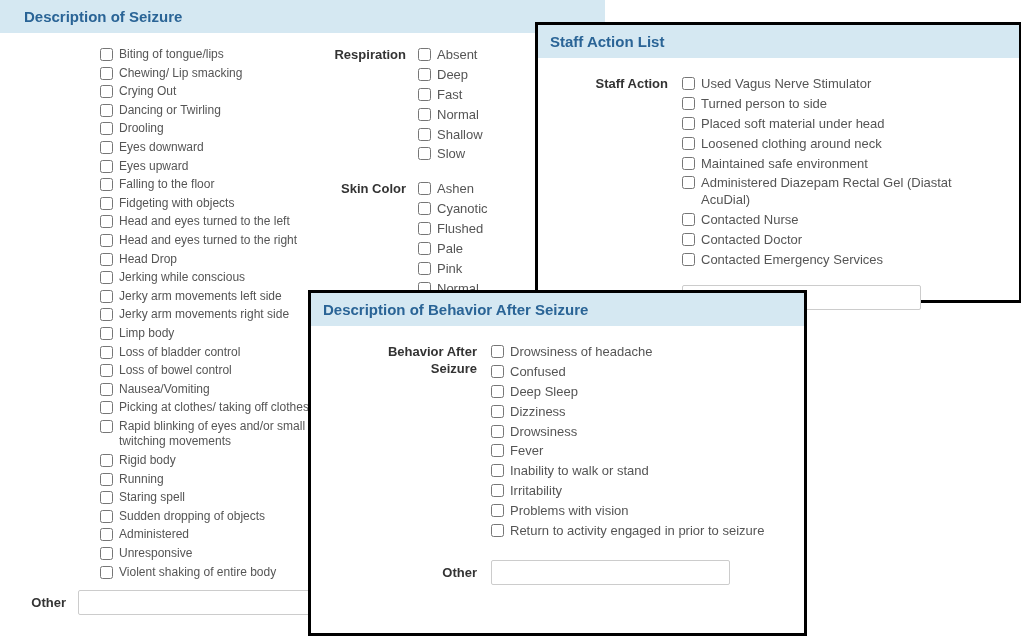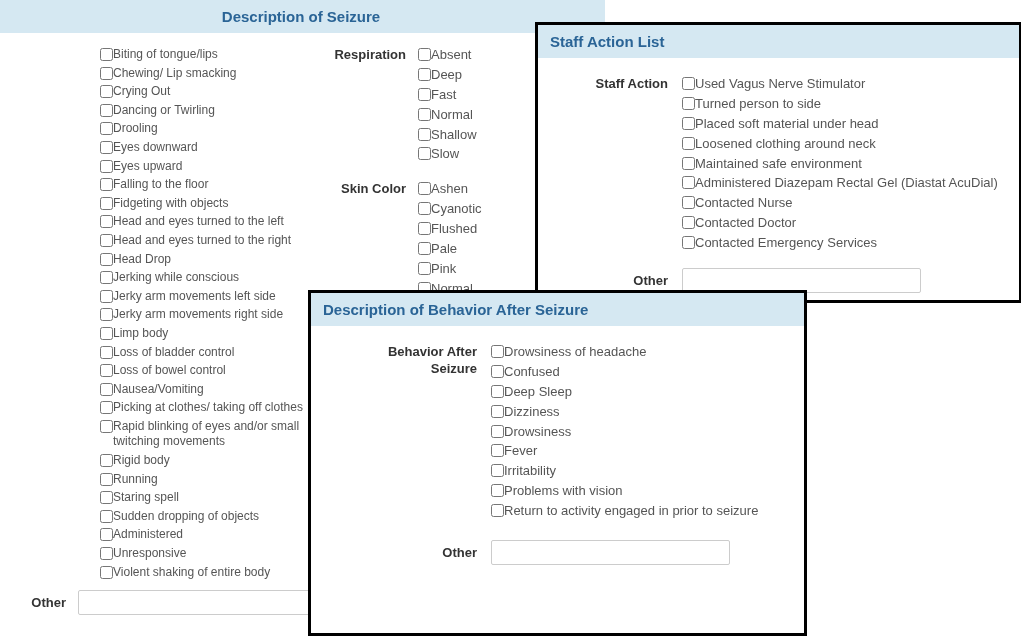--- a/index.html
+++ b/index.html
@@ -2,27 +2,27 @@
 <html><head>
 <meta charset="utf-8">
 <style>
   html,body{margin:0;padding:0;font-family:Arial,Helvetica,sans-serif;font-size:13px;color:#333;background:#fff;width:1021px;height:638px;overflow:hidden;}
   .panel{position:absolute;background:#fff;}
   .panel.bordered{border:3px solid #000;}
   .panel-header{background:#d5e8f2;color:#2a6496;font-weight:bold;font-size:15px;padding:8px 12px;}
   .row{display:flex;align-items:flex-start;}
   .lbl{font-weight:bold;color:#333;text-align:right;width:110px;flex:none;padding-right:14px;line-height:1.3;}
   .chk-list{display:flex;flex-direction:column;gap:3px;}
-  .chk-item{display:flex;align-items:flex-start;line-height:1.3;}
+  .chk-item{display:flex;align-items:flex-start;gap:6px;line-height:1.3;}
   .chk-item input{margin:0;margin-top:1px;flex:none;}
   .chk-item span{color:#555;}
   input[type=text]{border:1px solid #ccc;padding:4px 6px;font-size:13px;border-radius:2px;}
   
   #p-seizure{left:0;top:0;width:605px;height:638px;}
-  #p-seizure .panel-header{padding-left:9px;text-align:center;}
+  #p-seizure .panel-header{padding-left:24px;}
   #p-seizure .body{padding:14px 16px 0 16px;display:flex;}
   #p-seizure .col1{width:310px;}
   #p-seizure .col2{width:260px;}
   #p-seizure .lbl{width:70px;visibility:hidden;}
   #p-seizure .col1 .chk-item span{font-size:12px;}
   #p-seizure .sublabel{font-weight:bold;text-align:right;width:80px;padding-right:12px;flex:none;}
   #p-seizure .subrow{display:flex;align-items:flex-start;margin-bottom:18px;}
   #p-seizure .other-row{display:flex;align-items:center;margin-top:10px;padding-left:16px;}
   #p-seizure .other-row .olabel{font-weight:bold;width:50px;text-align:right;padding-right:12px;}
   #p-staff{left:535px;top:22px;width:481px;height:275px;}
@@ -305,20 +305,24 @@
           <label class="chk-item">
             <input type="checkbox" style="">
             <span>Drowsiness</span>
           </label>
           <label class="chk-item">
             <input type="checkbox" style="">
             <span>Fever</span>
           </label>
           <label class="chk-item">
             <input type="checkbox" style="">
+            <span>Inability to walk or stand</span>
+          </label>
+          <label class="chk-item">
+            <input type="checkbox" style="">
             <span>Irritability</span>
           </label>
           <label class="chk-item">
             <input type="checkbox" style="">
             <span>Problems with vision</span>
           </label>
           <label class="chk-item">
             <input type="checkbox" style="">
             <span>Return to activity engaged in prior to seizure</span>
           </label>

